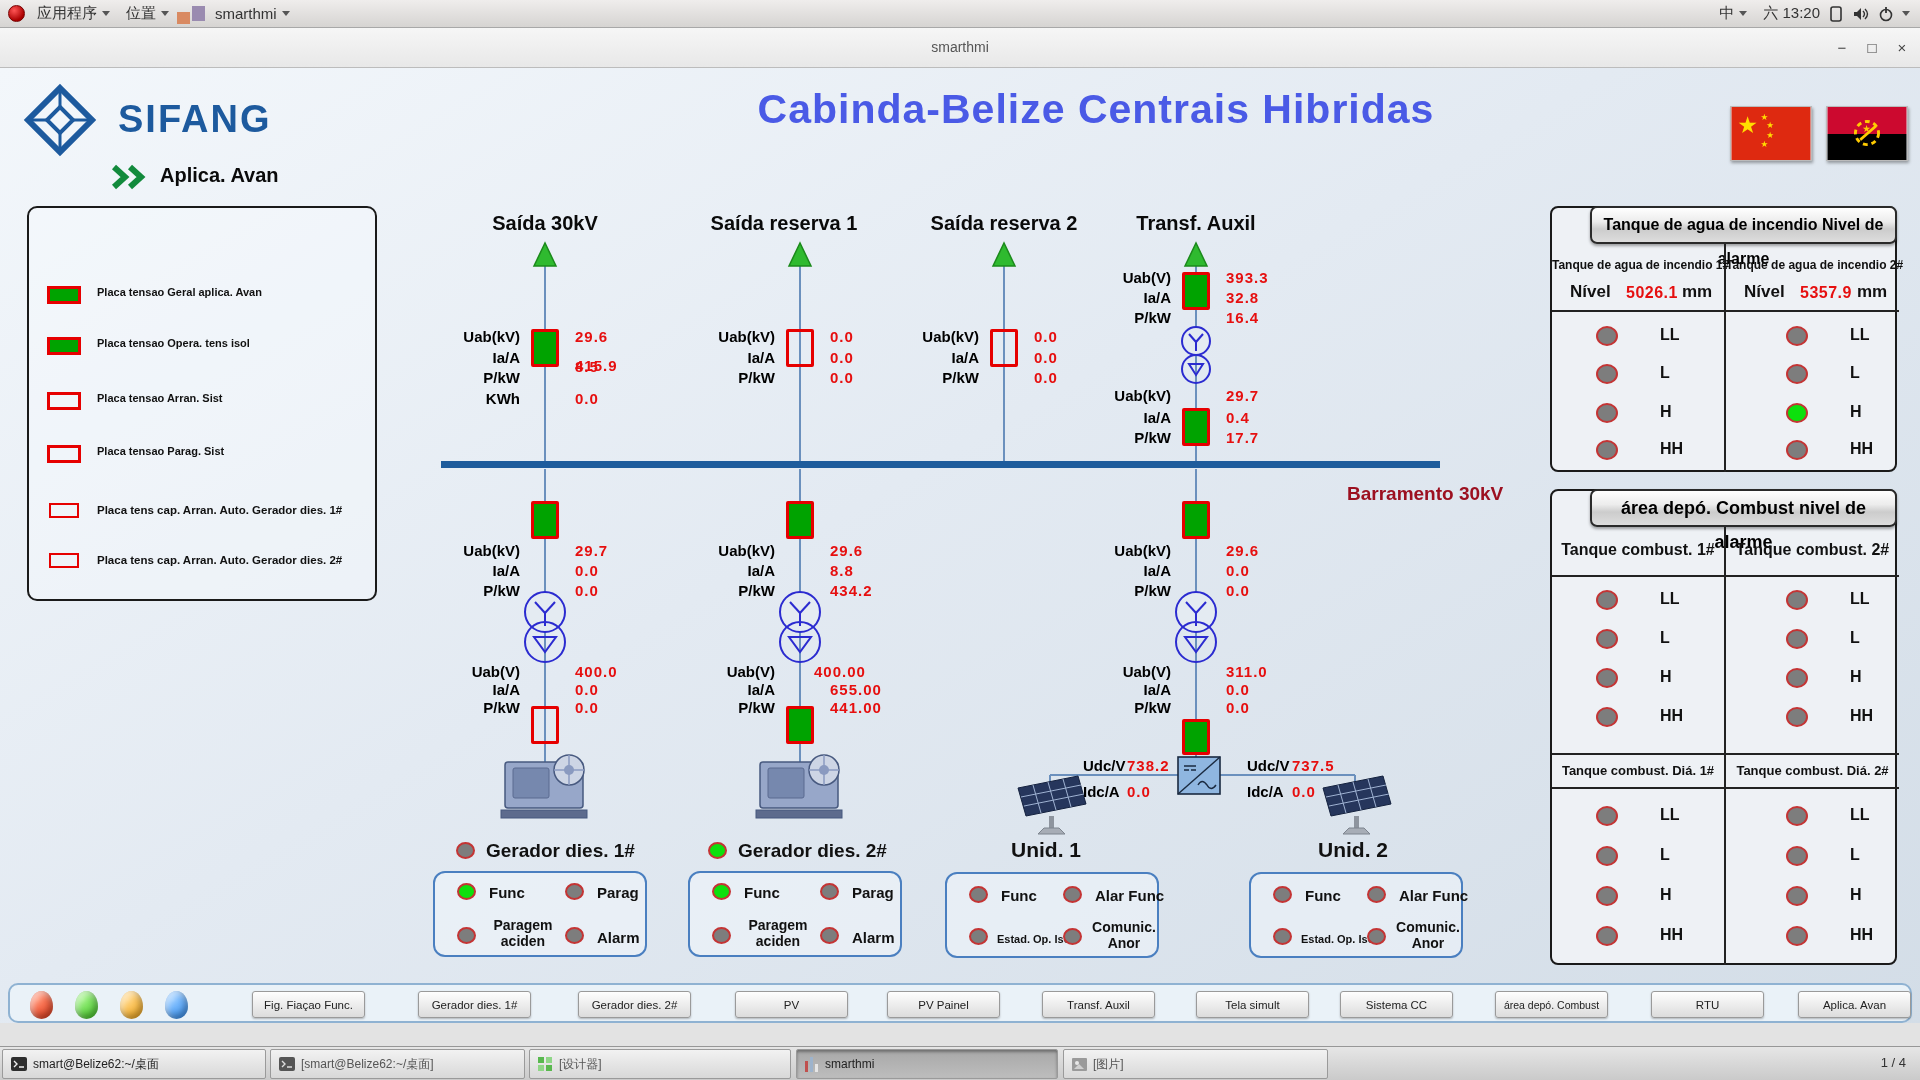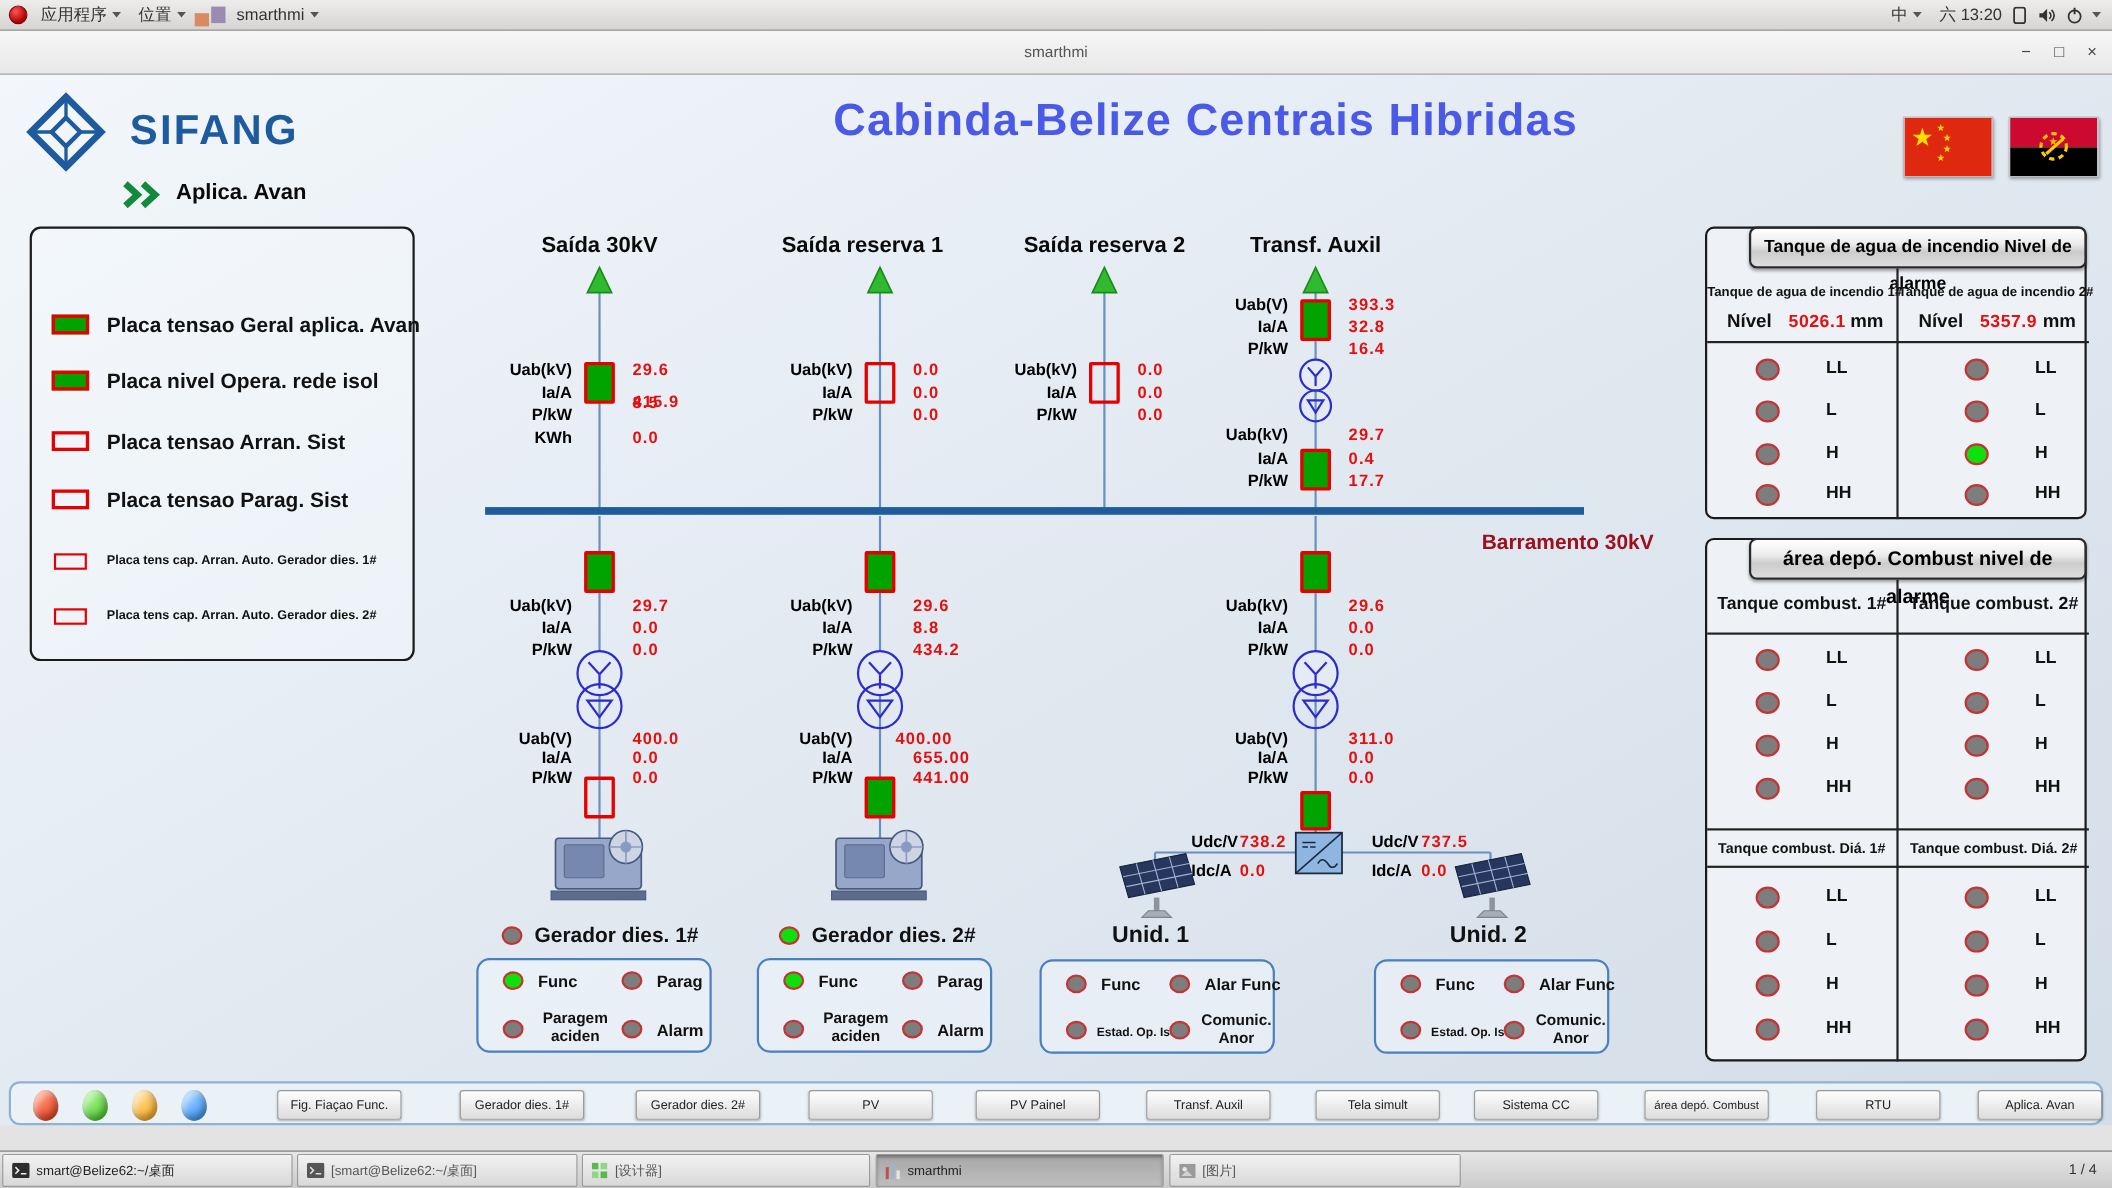--- a/index.html
+++ b/index.html
@@ -46,21 +46,21 @@
     border:2px solid #2a2a2a;border-radius:9px;box-shadow:0 2px 3px rgba(0,0,0,.35);
     text-align:center;font-weight:bold;font-size:19px;line-height:34px;color:#000;}
   .tpanel{position:absolute;border:2px solid #1a1a1a;border-radius:8px;background:#eef1f5;}
   .tpanel .phead{border-radius:7px;margin-left:40px;}
   .vdiv{position:absolute;width:2px;background:#222;}
   .hdiv{position:absolute;height:2px;background:#222;}
 
   .pbox{position:absolute;width:34px;height:18px;border:3px solid var(--breaker_border_red);background:transparent;}
   .pbox.closed{background:var(--closed_green);}
   .pbox.sm{width:30px;height:15px;border-width:2px;}
-  .pitem-label{position:absolute;font-weight:bold;font-size:19px;white-space:nowrap;}
+  .pitem-label{position:absolute;font-weight:bold;font-size:11px;white-space:nowrap;}
   .pitem-label.sm{font-size:11.5px;}
 
   .led{position:absolute;border:2px solid #c43434;border-radius:50%;background:var(--led_gray);}
   .led.gray{background:var(--led_gray);}
   .led.green{background:var(--led_green);}
   .led.big{width:22px;height:20px;}
   .led.small{width:19px;height:17px;}
 
   
   .fname{position:absolute;transform:translateX(-50%);font-size:20px;font-weight:bold;color:#0a0a0a;white-space:nowrap;}
@@ -458,21 +458,21 @@
     <span class="led small gray" style="left:22px;top:54px"></span>
     <span class="slabel tiny" style="left:50px;top:59px">Estad. Op. Isol</span>
     <span class="led small gray" style="left:116px;top:54px"></span>
     <span class="slabel wrap" style="left:144px;top:45px;width:66px;text-align:center">Comunic. Anor</span>
   </div>
 
   <div class="panel" style="left:27px;top:206px;width:350px;height:395px">
     <div class="pbox closed" style="left:18px;top:78px"></div>
     <span class="pitem-label" style="left:68px;top:78px">Placa tensao Geral aplica. Avan</span>
     <div class="pbox closed" style="left:18px;top:129px"></div>
-    <span class="pitem-label" style="left:68px;top:129px">Placa nivel Opera. rede isol</span>
+    <span class="pitem-label" style="left:68px;top:129px">Placa tensao Opera. tens isol</span>
     <div class="pbox open" style="left:18px;top:184px"></div>
     <span class="pitem-label" style="left:68px;top:184px">Placa tensao Arran. Sist</span>
     <div class="pbox open" style="left:18px;top:237px"></div>
     <span class="pitem-label" style="left:68px;top:237px">Placa tensao Parag. Sist</span>
     <div class="pbox sm open" style="left:20px;top:295px"></div>
     <span class="pitem-label sm" style="left:68px;top:296px">Placa tens cap. Arran. Auto. Gerador dies. 1#</span>
     <div class="pbox sm open" style="left:20px;top:345px"></div>
     <span class="pitem-label sm" style="left:68px;top:346px">Placa tens cap. Arran. Auto. Gerador dies. 2#</span>
   </div>
 

